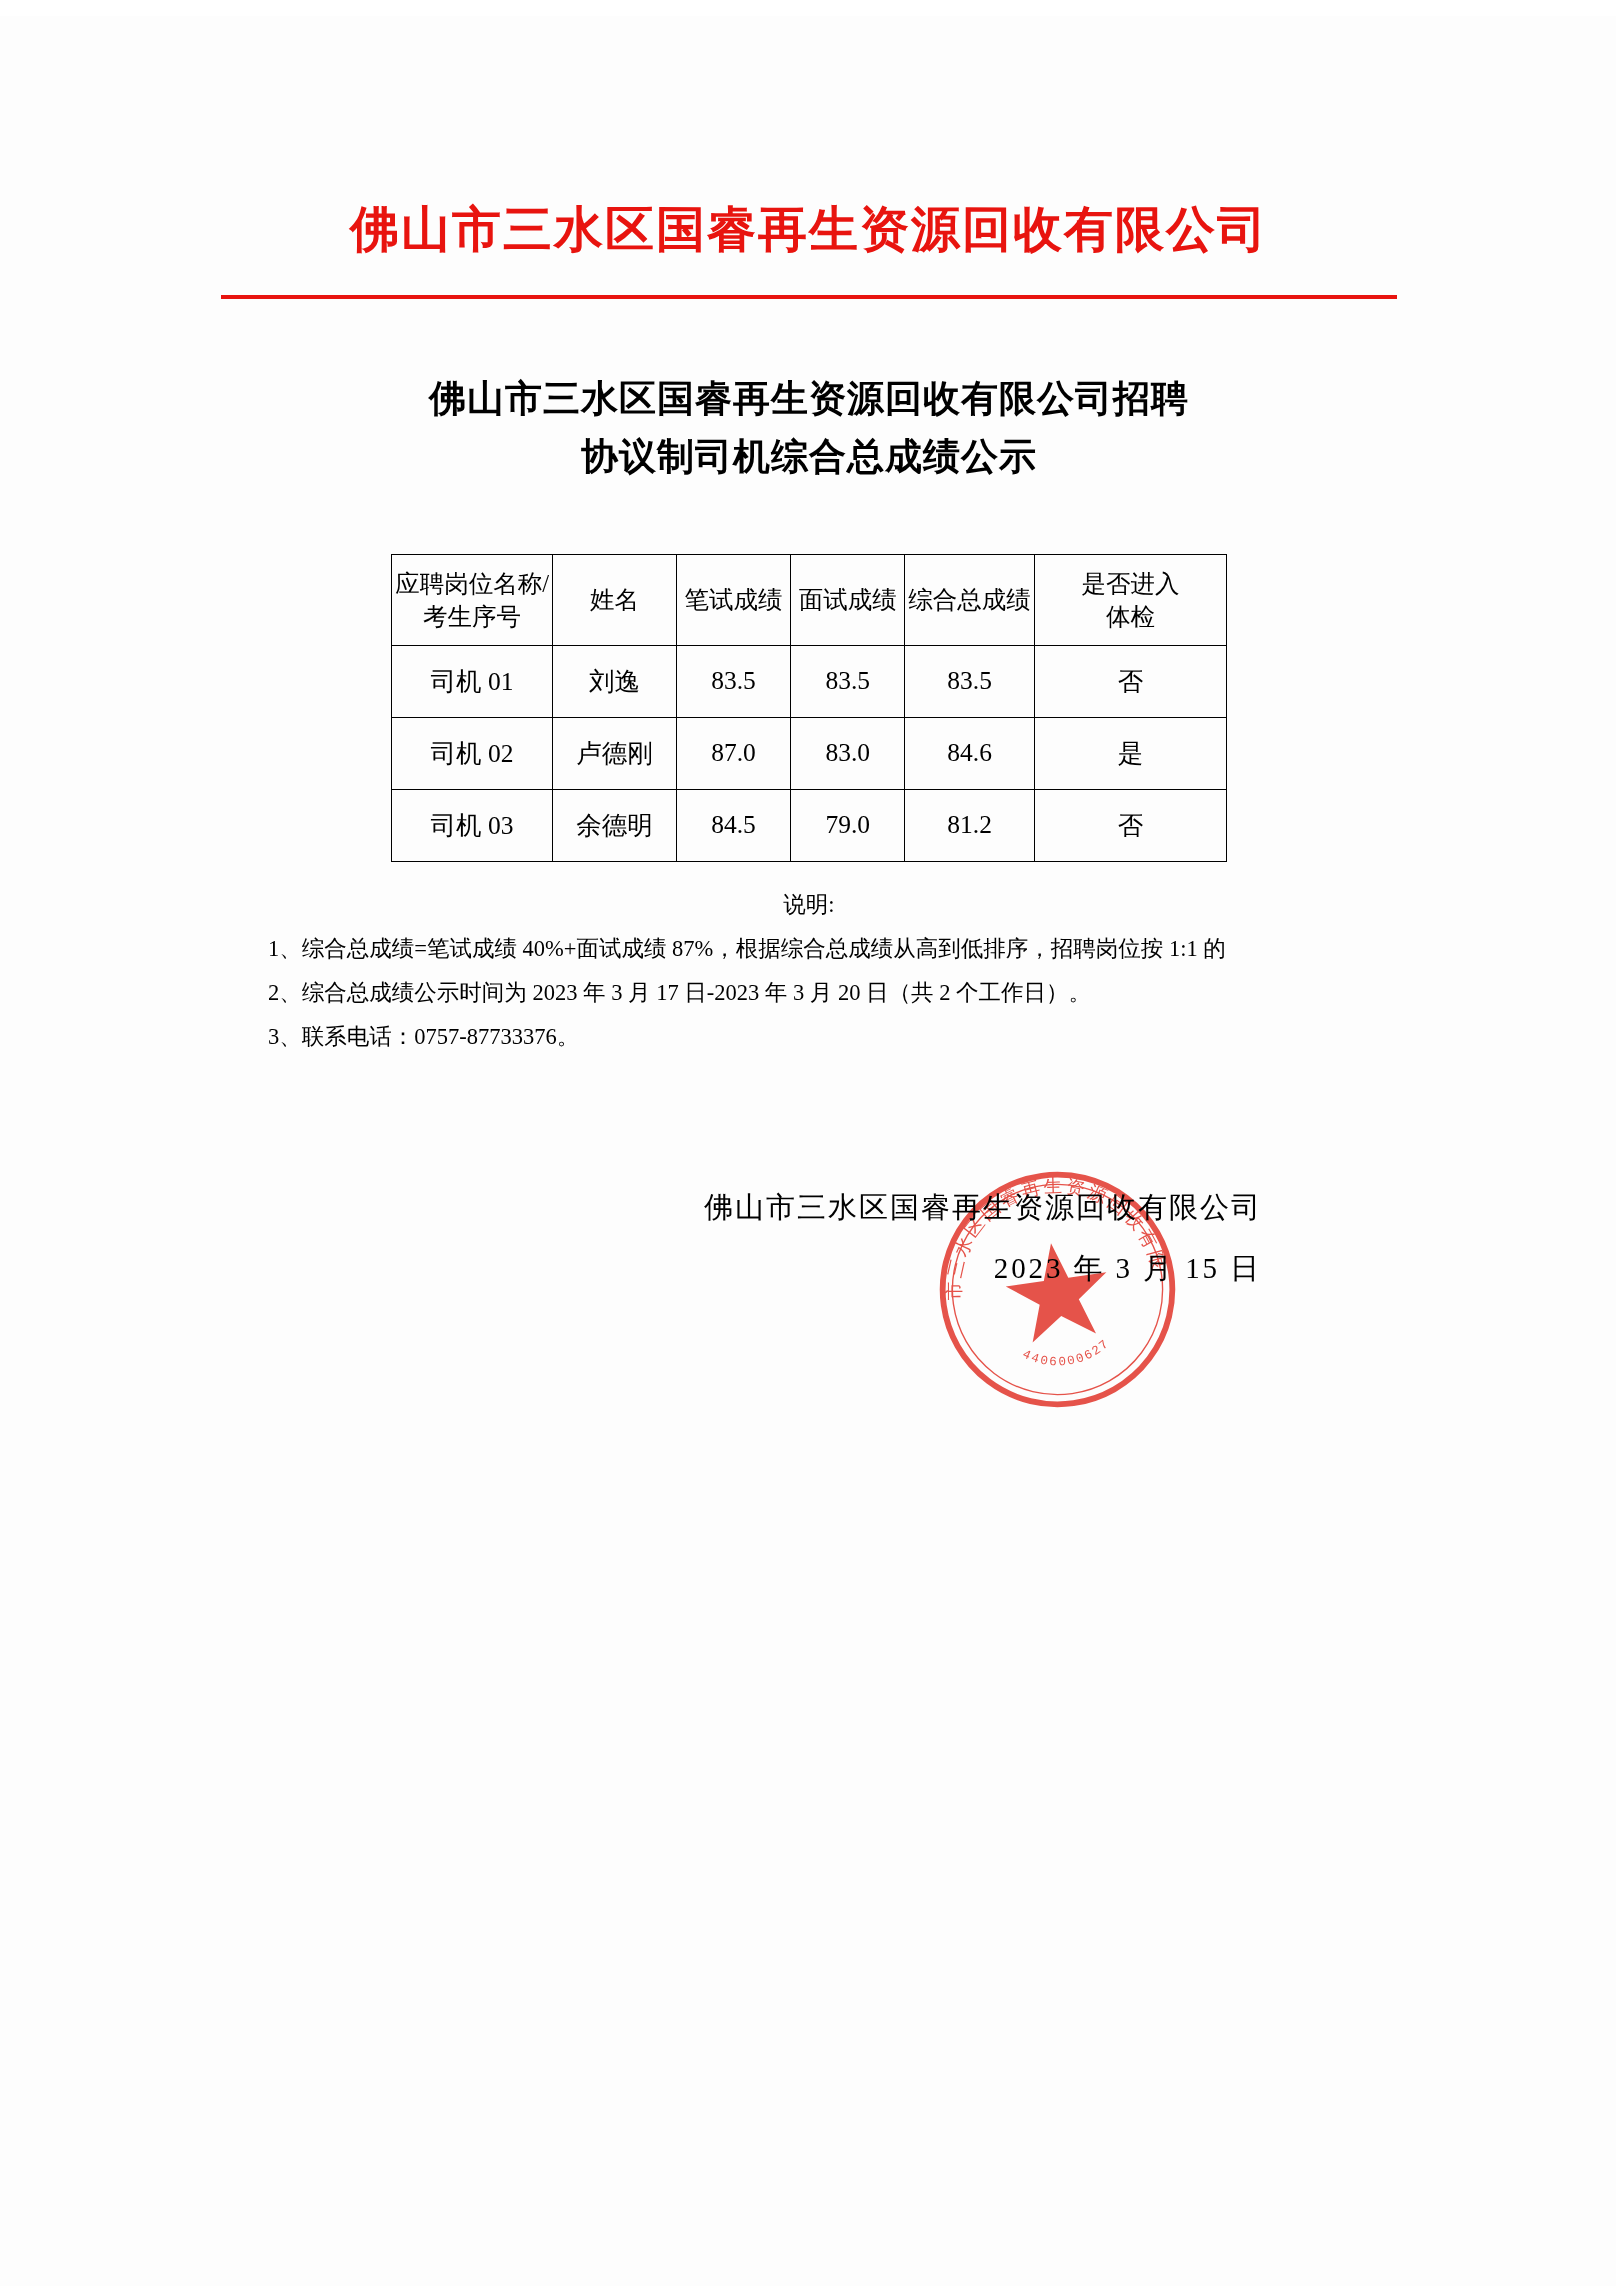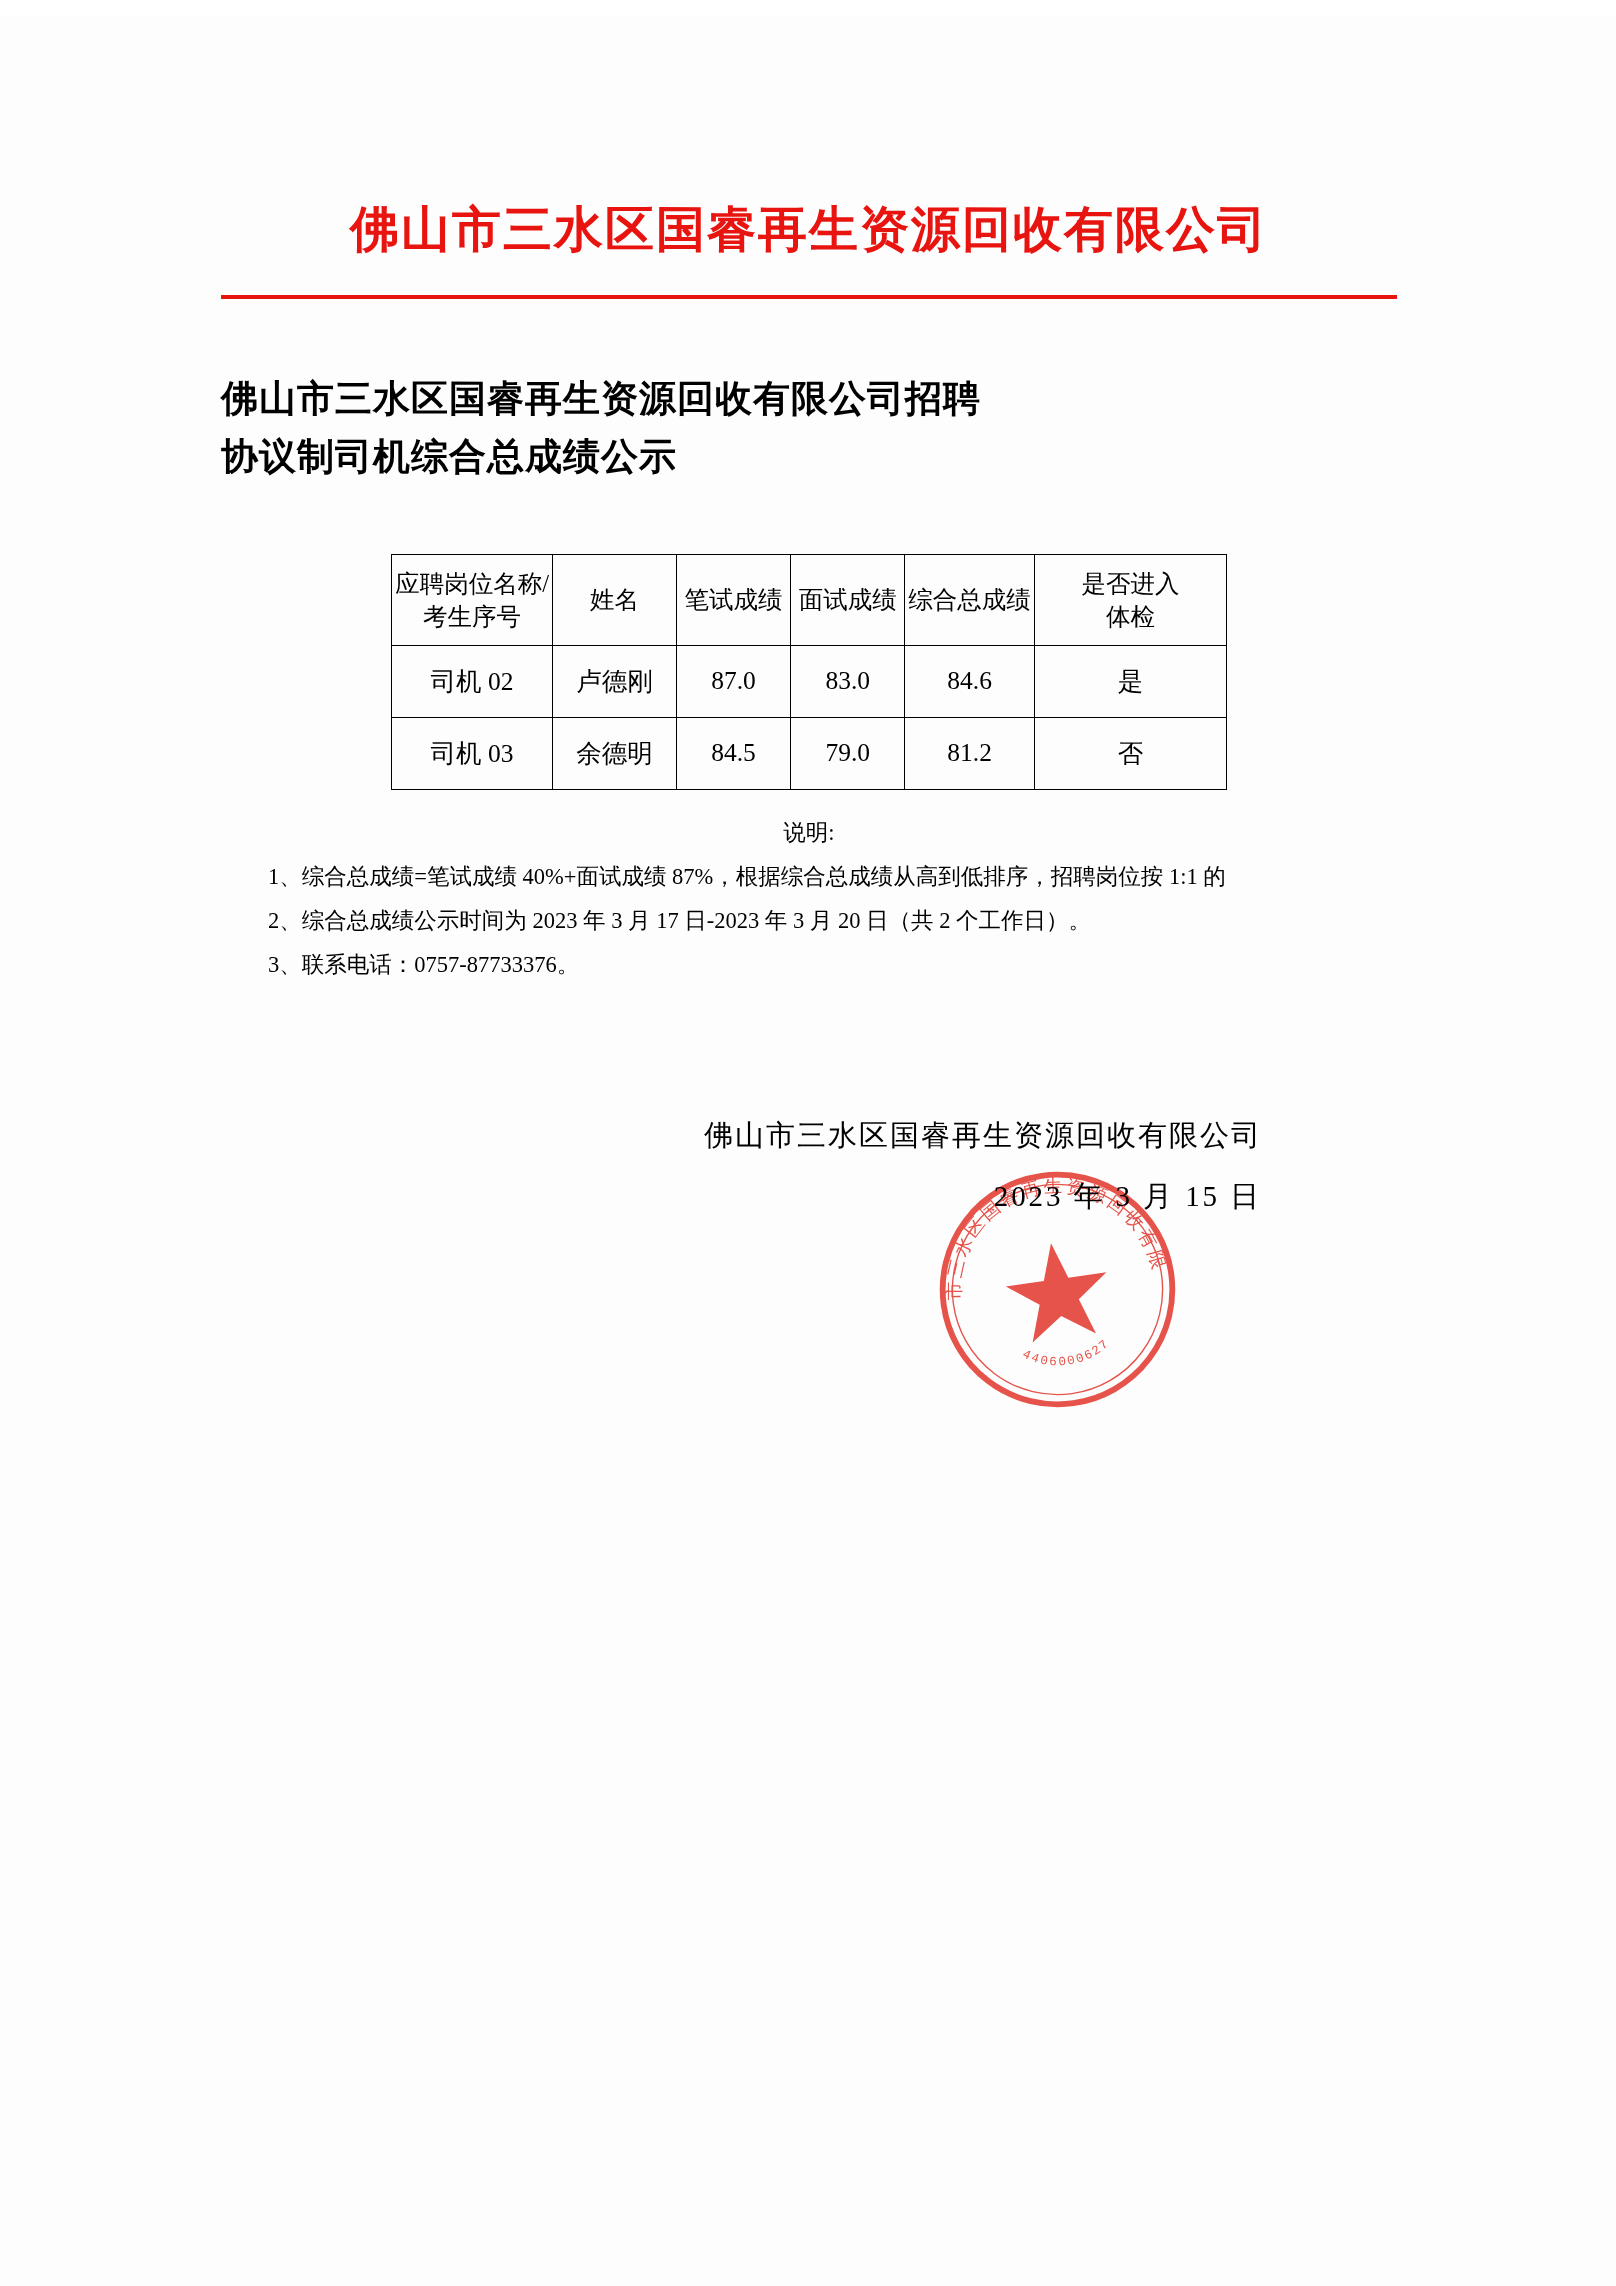--- a/index.html
+++ b/index.html
@@ -42,21 +42,21 @@
   .letterhead-rule {
     margin-top: 32px;
     height: 3.9px;
     background: #e8140f;
     width: 100%;
   }
 
   
   .doc-title {
     margin-top: 71px;
-    text-align: left;
+    text-align: center;
     font-weight: bold;
     font-size: 37px;
     line-height: 1.58;
     font-family: "Liberation Sans", "DejaVu Sans", sans-serif;
     letter-spacing: 1px;
   }
   .doc-title .line2 {
     display: block;
   }
 
@@ -168,20 +168,28 @@
             <th class="col-num">面试成绩</th>
             <th class="col-total">综合总成绩</th>
             <th class="col-pass two-line">
               <span>是否进入</span>
               <span>体检</span>
             </th>
           </tr>
         </thead>
         <tbody>
           <tr>
+            <td>司机 01</td>
+            <td>刘逸</td>
+            <td>83.5</td>
+            <td>83.5</td>
+            <td>83.5</td>
+            <td>否</td>
+          </tr>
+          <tr>
             <td>司机 02</td>
             <td>卢德刚</td>
             <td>87.0</td>
             <td>83.0</td>
             <td>84.6</td>
             <td>是</td>
           </tr>
           <tr>
             <td>司机 03</td>
             <td>余德明</td>

